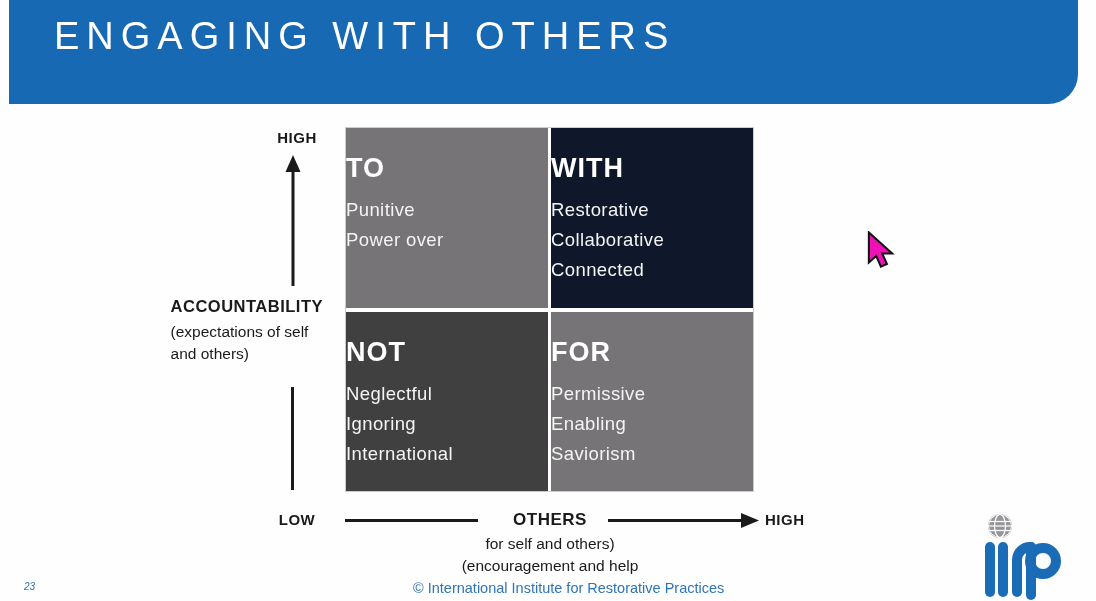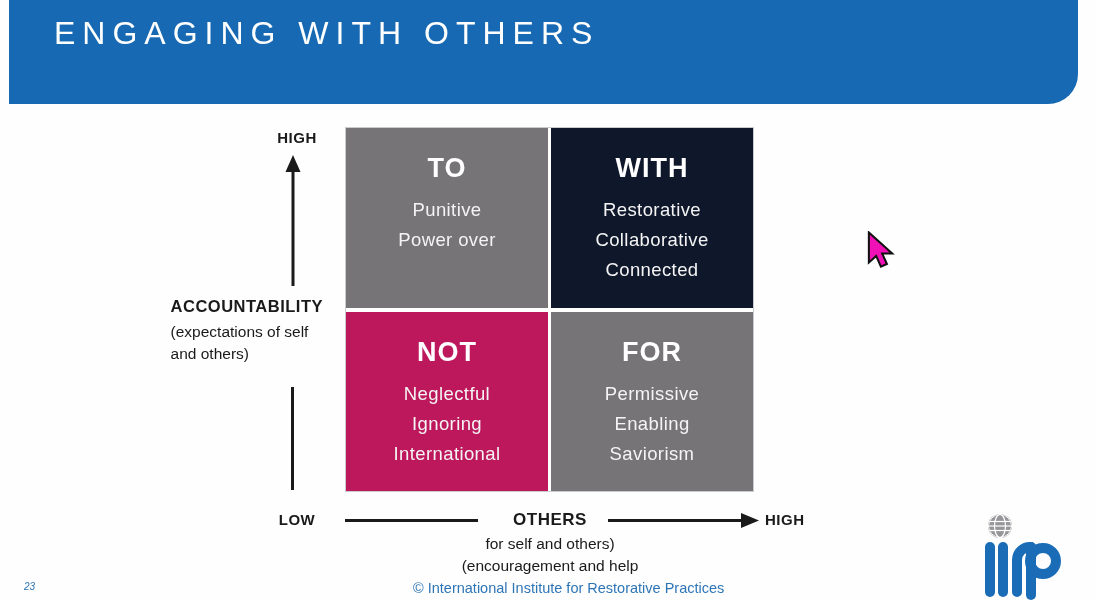--- a/index.html
+++ b/index.html
@@ -15,21 +15,21 @@
   
   .header {
     position: absolute;
     left: 9px; top: 0;
     width: 1069px; height: 104px;
     border-radius: 0 0 30px 0;
   }
   .title {
     position: absolute;
     left: 54px; top: 15px;
-    font-size: 32px;
+    font-size: 38px;
     font-weight: 400;
     letter-spacing: 7px;
     color: #ffffff;
     white-space: nowrap;
   }
 
   
   .matrix {
     position: absolute;
     left: 346px; top: 128px;
@@ -37,21 +37,20 @@
     display: grid;
     grid-template-columns: 1fr 1fr;
     grid-template-rows: 1fr 1fr;
     gap: 4px 3px;
     background: #ffffff;
     outline: 1px solid #c9cbce;
   }
   .quad {
     display: flex;
     flex-direction: column;
-    align-items: center;
     padding-top: 25px;
     box-sizing: border-box;
   }
   .q-head {
     font-size: 27px;
     font-weight: bold;
     color: #ffffff;
     letter-spacing: 1px;
     margin-bottom: 11px;
   }
@@ -171,21 +170,21 @@
       <div class="q-item">Power over</div>
     </div>
 
     <div class="quad" style="background: #0f172a;">
       <div class="q-head">WITH</div>
       <div class="q-item">Restorative</div>
       <div class="q-item">Collaborative</div>
       <div class="q-item">Connected</div>
     </div>
 
-    <div class="quad" style="background: #be185d;">
+    <div class="quad" style="background: #404040;">
       <div class="q-head">NOT</div>
       <div class="q-item">Neglectful</div>
       <div class="q-item">Ignoring</div>
       <div class="q-item">International</div>
     </div>
 
     <div class="quad" style="background: rgb(118, 116, 119);">
       <div class="q-head">FOR</div>
       <div class="q-item">Permissive</div>
       <div class="q-item">Enabling</div>

